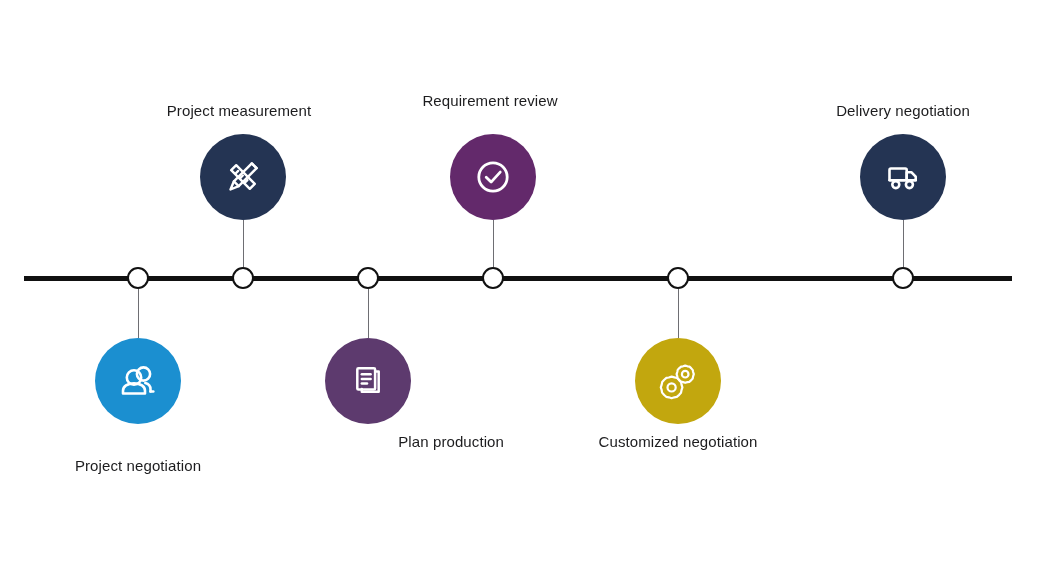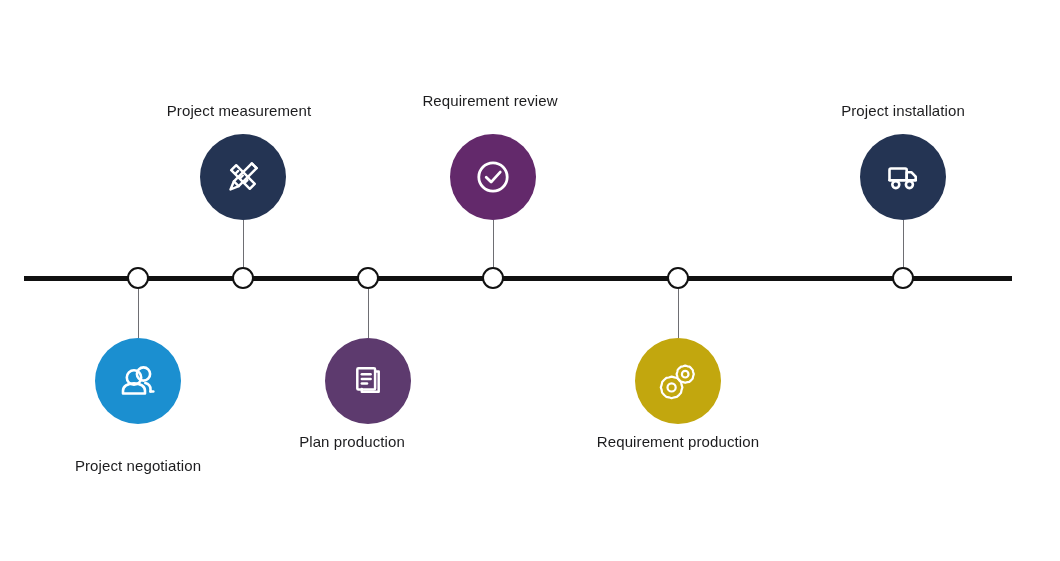--- a/index.html
+++ b/index.html
@@ -109,21 +109,21 @@
     <span>
       <svg width="46" height="46" viewBox="0 0 46 46" fill="none" stroke="#ffffff" stroke-width="2.5" stroke-linecap="round" stroke-linejoin="round">
         <path d="M30.5 13.5h3.2v20.2H16.8v-2.8"></path>
         <rect x="12.3" y="10.2" width="17.8" height="21.4" rx="1.2"></rect>
         <path d="M16.8 16.2h8.8"></path>
         <path d="M16.8 20.9h8.8"></path>
         <path d="M16.8 25.6h5.2"></path>
       </svg>
     </span>
   </div>
-  <div class="step-label" style="left:232px; top:433px; width:240px;">Plan production</div>
+  <div class="step-label" style="left:264px; top:433px; width:240px;text-align:right;">Plan production</div>
 
   <div class="icon-bubble" style="left:450px; top:134px; width:86px; height:86px; background:#63296B;">
     <span>
       <svg width="50" height="50" viewBox="0 0 50 50" fill="none" stroke="#ffffff" stroke-width="2.8" stroke-linecap="round" stroke-linejoin="round">
         <circle cx="25" cy="25" r="14.2"></circle>
         <path d="M18.2 25.2l4.9 4.9 9.1-10"></path>
       </svg>
     </span>
   </div>
   <div class="step-label" style="left:370px; top:92px; width:240px;">Requirement review</div>
@@ -143,28 +143,28 @@
         <g transform="translate(18.6,31.4)">
           <path d="M0,-10.8 2.9,-10.0 5.4,-9.4 7.4,-7.6 9.5,-5.2 9.9,-2.8
                    10.8,0 9.9,2.8 9.4,5.4 7.6,7.4 5.2,9.5 2.8,9.9 0,10.8
                    -2.8,9.9 -5.4,9.4 -7.4,7.6 -9.5,5.2 -9.9,2.8 -10.8,0
                    -9.9,-2.8 -9.4,-5.4 -7.6,-7.4 -5.2,-9.5 -2.8,-9.9 Z"></path>
           <circle cx="0" cy="0" r="4.1"></circle>
         </g>
       </svg>
     </span>
   </div>
-  <div class="step-label" style="left:548px; top:433px; width:260px;">Requirement production</div>
+  <div class="step-label" style="left:548px; top:433px; width:260px;">Customized negotiation</div>
 
   <div class="icon-bubble" style="left:860px; top:134px; width:86px; height:86px; background:#243453;">
     <span>
       <svg width="48" height="48" viewBox="0 0 48 48" fill="none" stroke="#ffffff" stroke-width="2.6" stroke-linecap="round" stroke-linejoin="round">
         <rect x="10.5" y="15.5" width="17.2" height="11.8" rx="1.4"></rect>
         <path d="M27.7 19.2h4.6l4.4 4.5v3.6h-9z"></path>
         <path d="M10.5 27.3h26.2"></path>
         <circle cx="16.8" cy="31.6" r="3.5"></circle>
         <circle cx="30.4" cy="31.6" r="3.5"></circle>
       </svg>
     </span>
   </div>
-  <div class="step-label" style="left:783px; top:102px; width:240px;">Project installation</div>
+  <div class="step-label" style="left:783px; top:102px; width:240px;">Delivery negotiation</div>
 
 </div>
 
 </body></html>

